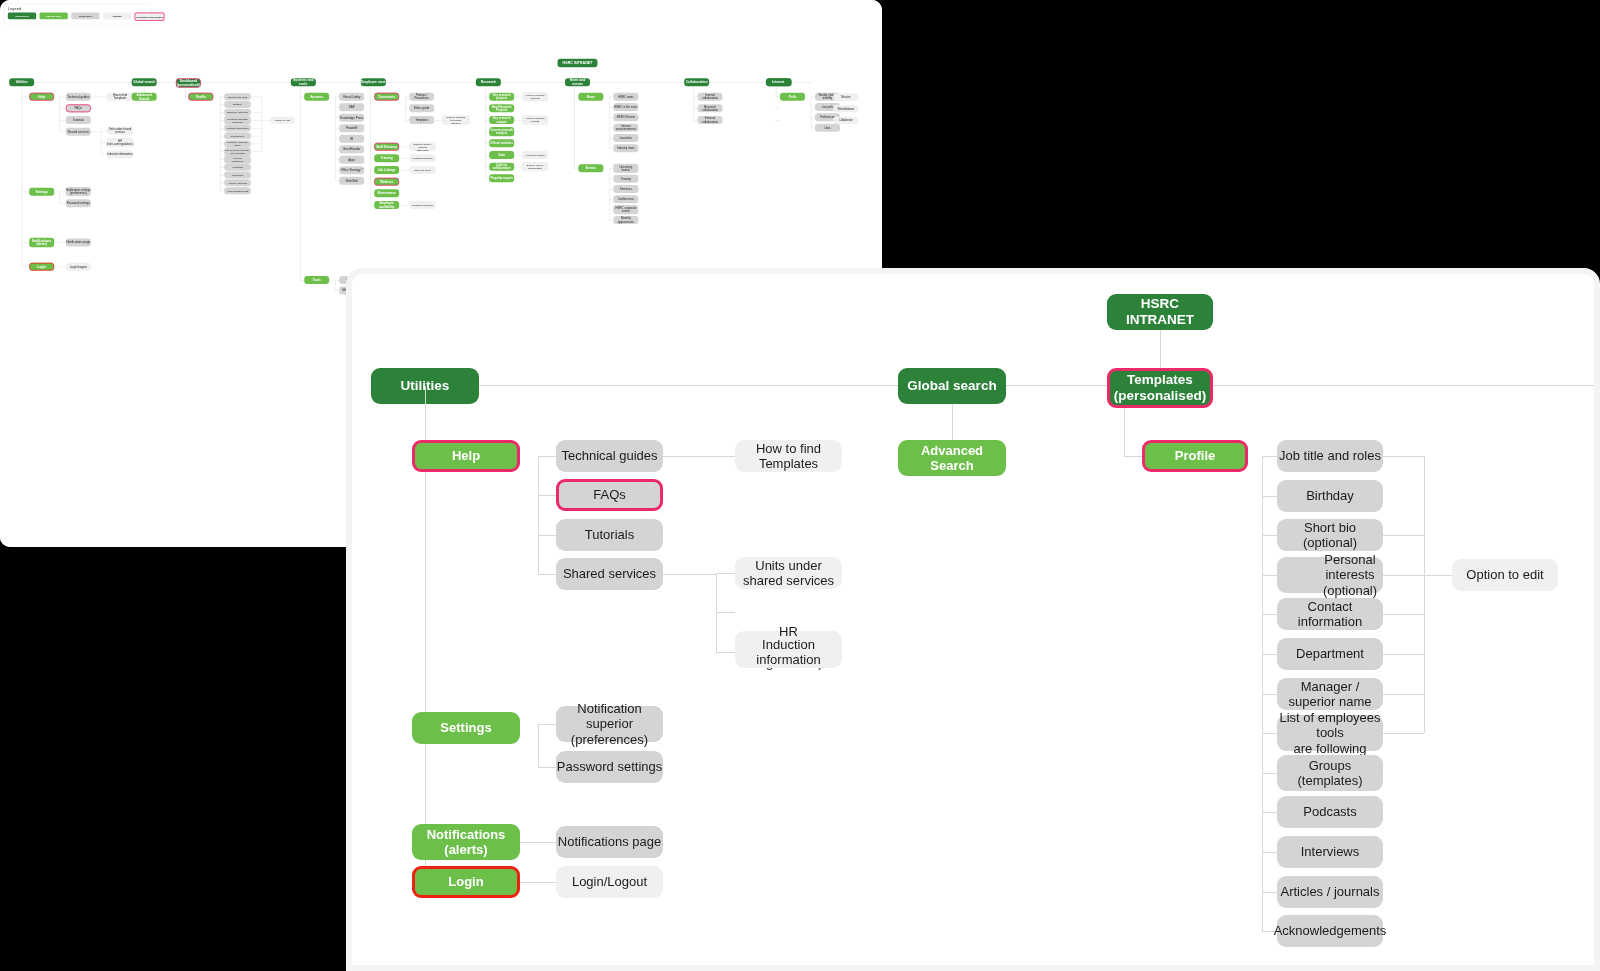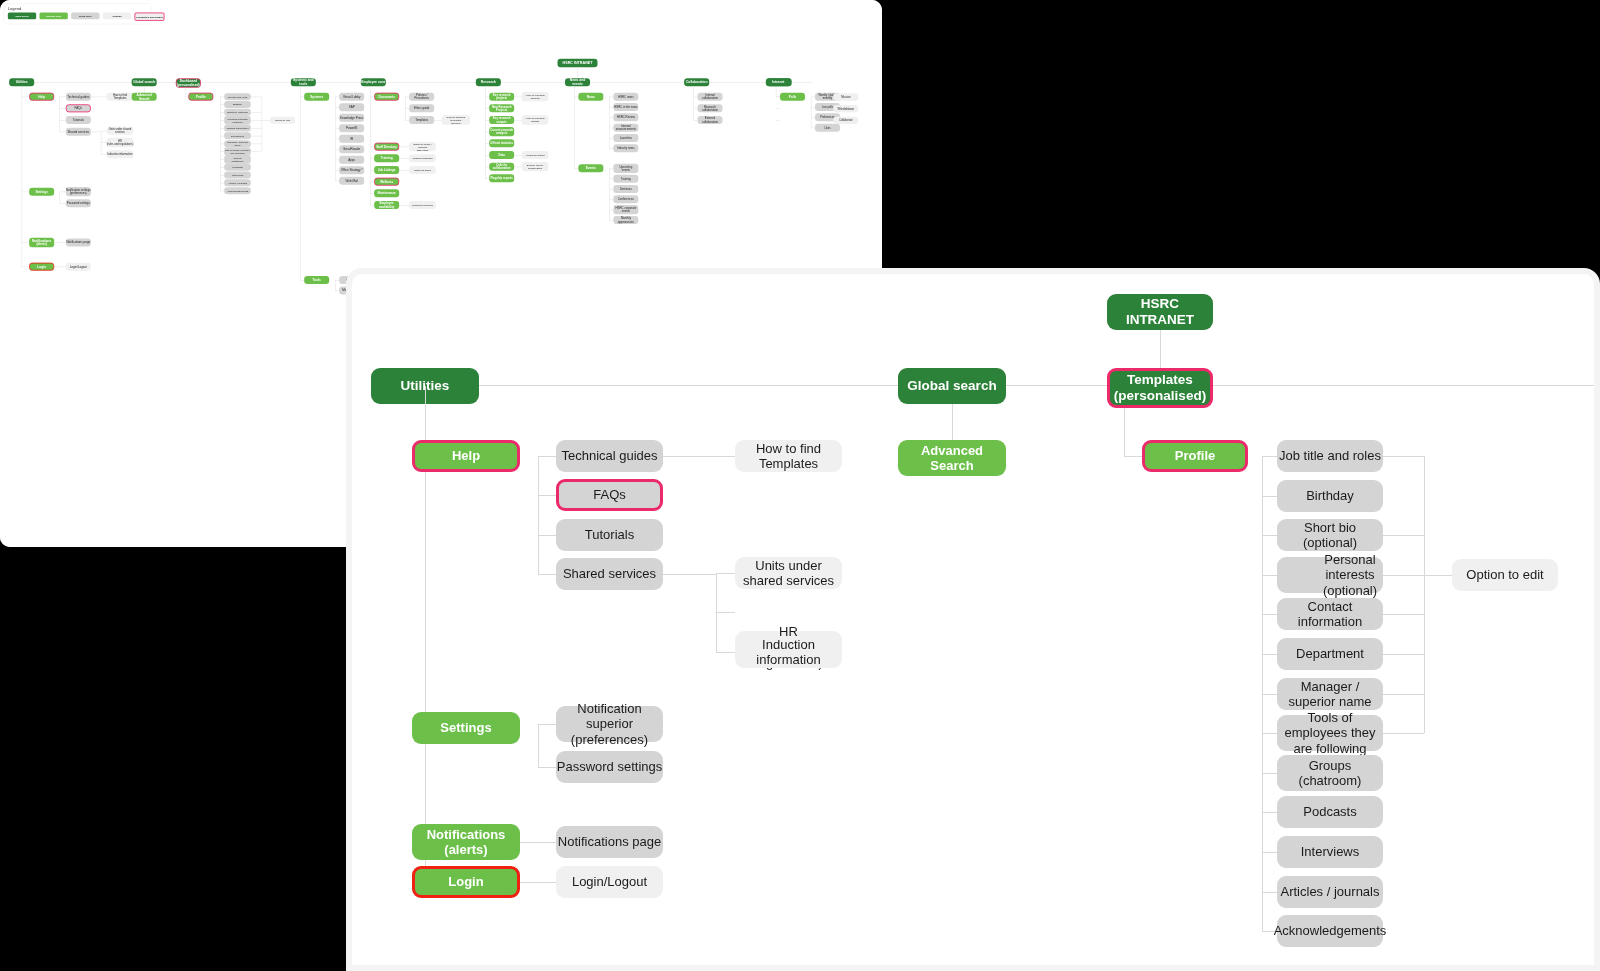--- a/index.html
+++ b/index.html
@@ -422,25 +422,25 @@
       <div class="ln ln-h" style="left: 910px; top: 301px; width: 15px;"></div>
       <div class="node n-grey" style="left: 925px; top: 283px; width: 106px; height: 36px; padding-left: 40px;">Personal interests
 (optional)</div>
       <div class="ln ln-h" style="left: 910px; top: 340px; width: 15px;"></div>
       <div class="node n-grey" style="left: 925px; top: 324px; width: 106px; height: 32px;">Contact information</div>
       <div class="ln ln-h" style="left: 910px; top: 380px; width: 15px;"></div>
       <div class="node n-grey" style="left: 925px; top: 364px; width: 106px; height: 32px;">Department</div>
       <div class="ln ln-h" style="left: 910px; top: 420px; width: 15px;"></div>
       <div class="node n-grey" style="left: 925px; top: 404px; width: 106px; height: 32px;">Manager / superior name</div>
       <div class="ln ln-h" style="left: 910px; top: 459px; width: 15px;"></div>
-      <div class="node n-grey" style="left: 925px; top: 441px; width: 106px; height: 36px;">Tools of employees they
+      <div class="node n-grey" style="left: 925px; top: 441px; width: 106px; height: 36px;">List of employees tools
 are following</div>
       <div class="ln ln-h" style="left: 910px; top: 499px; width: 15px;"></div>
       <div class="node n-grey" style="left: 925px; top: 481px; width: 106px; height: 36px;">Groups
-(chatroom)</div>
+(templates)</div>
       <div class="ln ln-h" style="left: 910px; top: 538px; width: 15px;"></div>
       <div class="node n-grey" style="left: 925px; top: 522px; width: 106px; height: 32px;">Podcasts</div>
       <div class="ln ln-h" style="left: 910px; top: 578px; width: 15px;"></div>
       <div class="node n-grey" style="left: 925px; top: 562px; width: 106px; height: 32px;">Interviews</div>
       <div class="ln ln-h" style="left: 910px; top: 618px; width: 15px;"></div>
       <div class="node n-grey" style="left: 925px; top: 602px; width: 106px; height: 32px;">Articles / journals</div>
       <div class="ln ln-h" style="left: 910px; top: 657px; width: 15px;"></div>
       <div class="node n-grey" style="left: 925px; top: 641px; width: 106px; height: 32px;">Acknowledgements</div>
       <div class="ln ln-v" style="left: 1072px; top: 182px; height: 277px;"></div>
       <div class="ln ln-h" style="left: 1031px; top: 182px; width: 41px;"></div>

